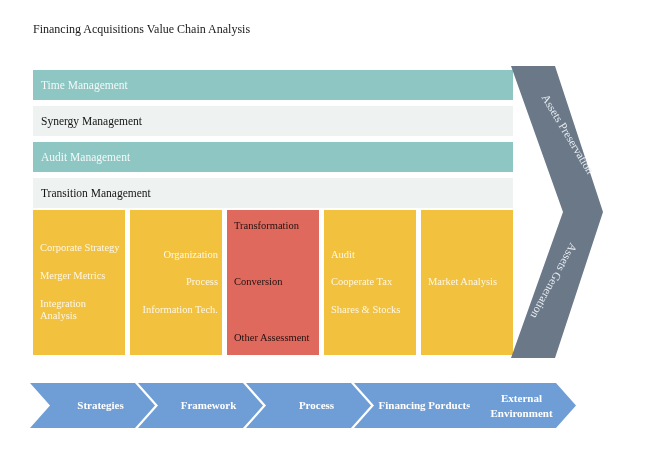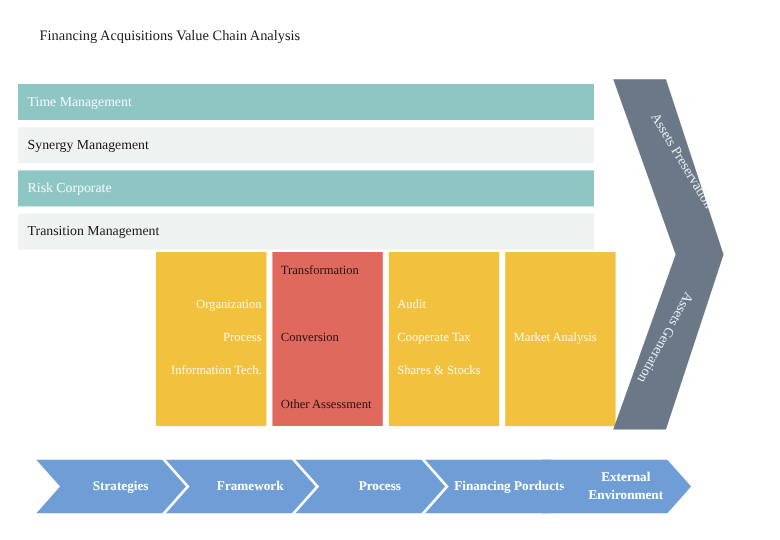--- a/index.html
+++ b/index.html
@@ -5,21 +5,21 @@
   html,body { margin:0; padding:0; background:#fff; }
   .canvas {
     position:relative; width:650px; height:450px; background:#ffffff;
     font-family:"Liberation Serif", serif; overflow:hidden;
   }
   .title {
     position:absolute; left:33px; top:22px; font-size:12px; color:#1a1a1a;
   }
   
   .bar {
-    position:absolute; left:15px; width:480px; height:30px;
+    position:absolute; left:33px; width:480px; height:30px;
     display:flex; align-items:center; padding-left:8px; box-sizing:border-box;
     font-size:11.5px;
   }
   .bar.teal  { background:#8ec6c3; color:#f3f9f8; }
   .bar.light { background:#eef3f1; color:#141414; }
   .bar.b0 { top:70px; }
   .bar.b1 { top:106px; }
   .bar.b2 { top:142px; }
   .bar.b3 { top:178px; }
   
@@ -66,26 +66,31 @@
 
   <div class="title">Financing Acquisitions Value Chain Analysis</div>
 
   <div class="bar teal b0">
     <span>Time Management</span>
   </div>
   <div class="bar light b1">
     <span>Synergy Management</span>
   </div>
   <div class="bar teal b2">
-    <span>Risk Corporate</span>
+    <span>Audit Management</span>
   </div>
   <div class="bar light b3">
     <span>Transition Management</span>
   </div>
 
+  <div class="col yellow c0">
+    <div class="item">Corporate Strategy</div>
+    <div class="item">Merger Metrics</div>
+    <div class="item">Integration Analysis</div>
+  </div>
   <div class="col yellow c1">
     <div class="item">Organization</div>
     <div class="item">Process</div>
     <div class="item">Information Tech.</div>
   </div>
   <div class="col red c2">
     <div class="item">Transformation</div>
     <div class="item">Conversion</div>
     <div class="item">Other Assessment</div>
   </div>

